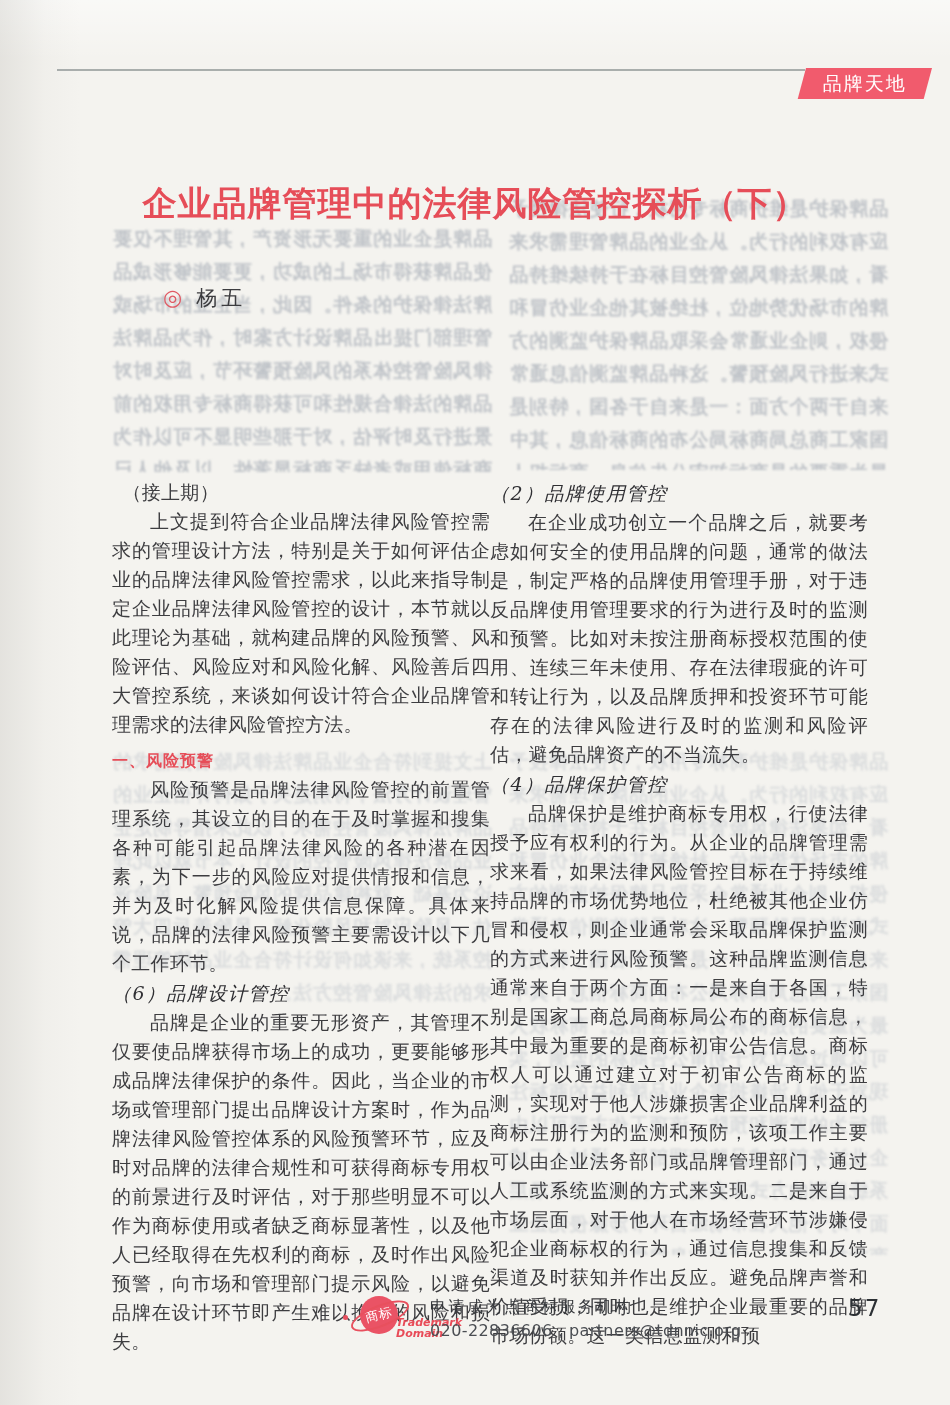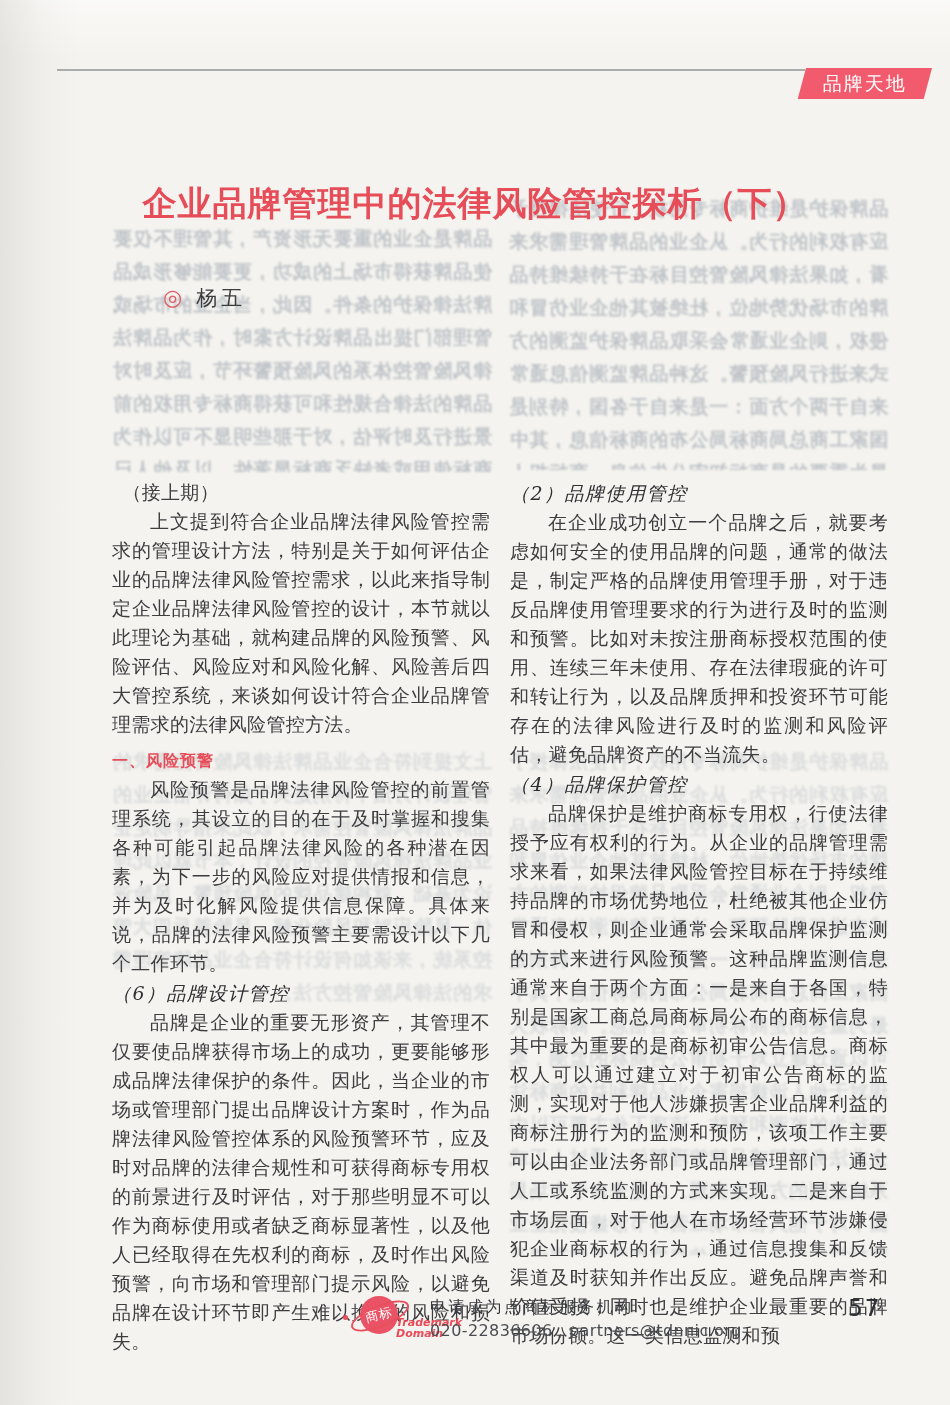--- a/index.html
+++ b/index.html
@@ -58,21 +58,21 @@
     filter:blur(1px);
     text-align:justify;
     pointer-events:none;
     z-index:0;
   }
   .ghost.faint{color:#dadcdd;filter:blur(1.2px);}
 
   
   .columns{
     position:absolute;left:112px;top:478px;width:776px;
-    display:flex;gap:20px;z-index:1;
+    display:flex;z-index:1;
   }
   .col{width:378px;color:#3d3d40;font-size:19px;line-height:29px;
        text-align:justify;letter-spacing:.3px;}
   .col p{margin:0;text-indent:2em;}
   .continuation-note{text-indent:.55em !important;}
   .section-heading{
     margin:7px 0 0 0;
     color:#e64d58;font-size:16px;font-weight:bold;letter-spacing:1px;
     line-height:29px;
   }

